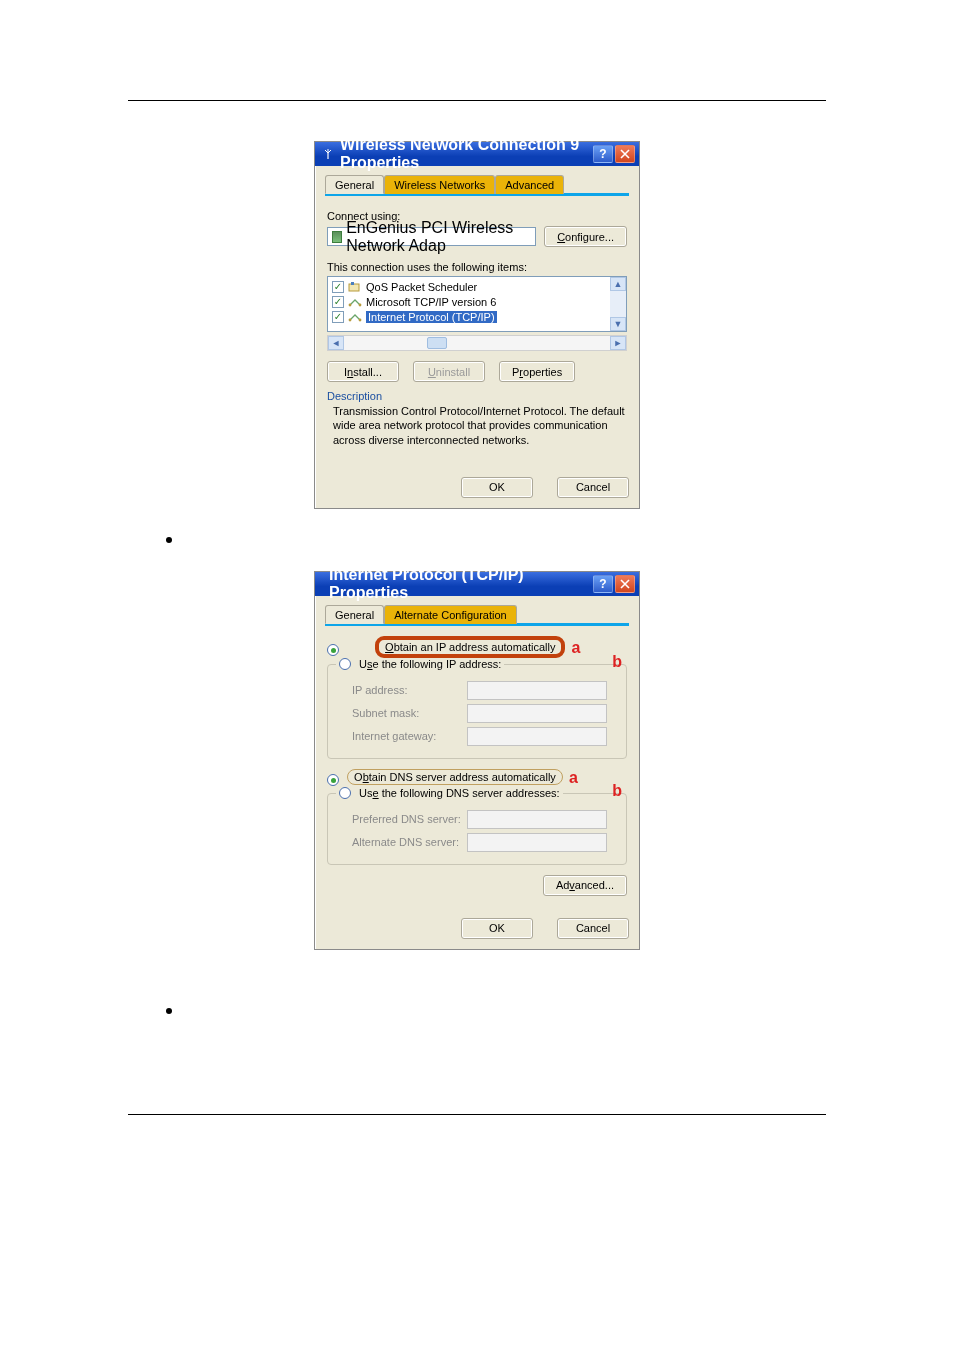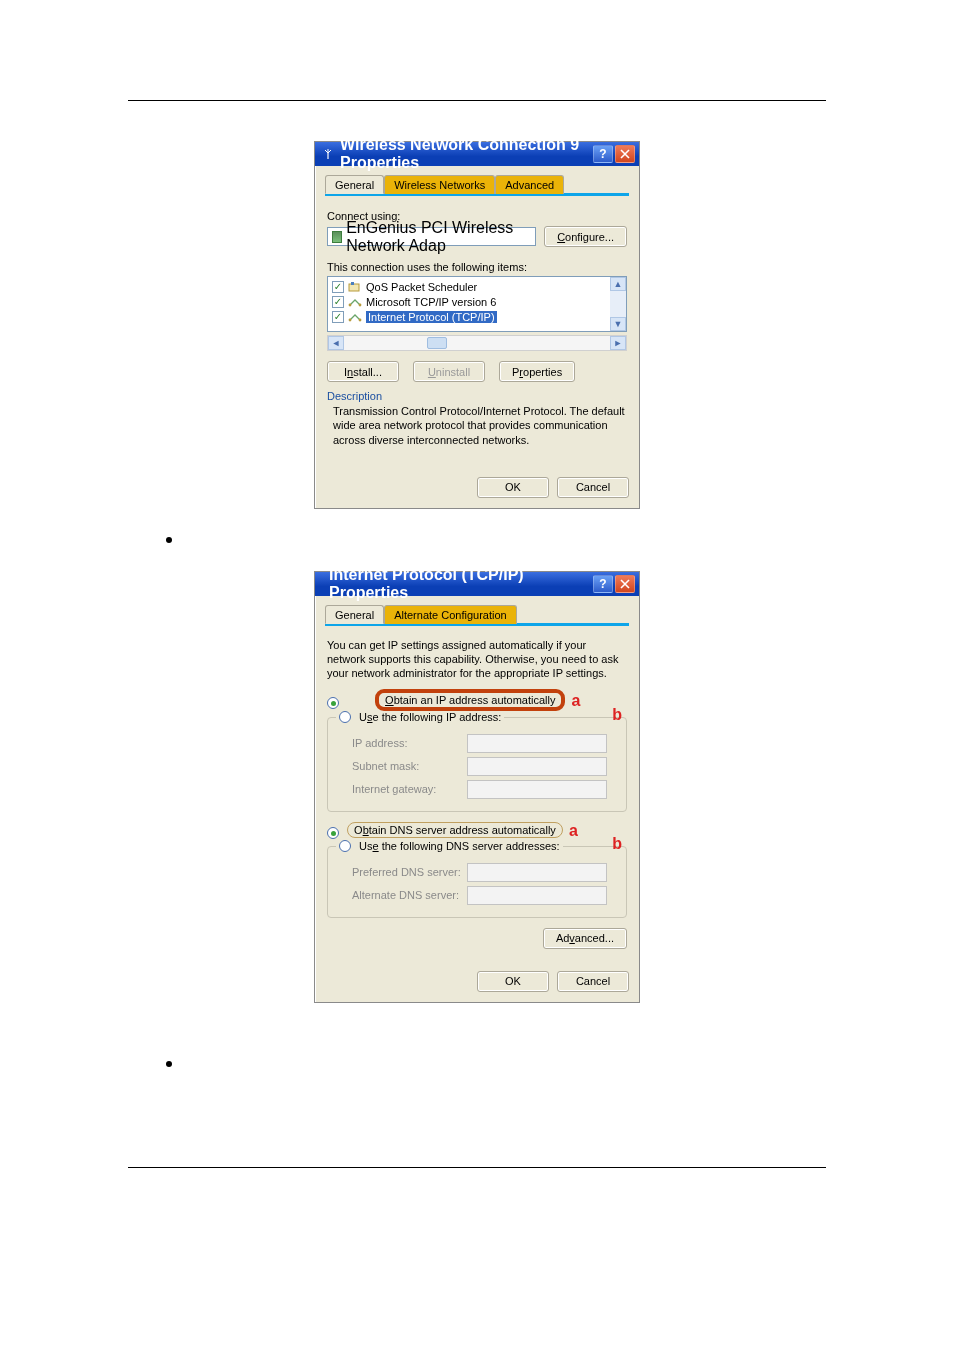--- a/index.html
+++ b/index.html
@@ -191,21 +191,21 @@
   .desc-body { margin: 2px 0 8px 6px; line-height: 1.3; }
 
   .chk {
     width: 12px; height: 12px; border: 1px solid #7f9db9;
     display: inline-flex; align-items: center; justify-content: center;
     background: #fff; color: #2a7f2a; font-size: 10px; margin-right: 4px;
     vertical-align: -2px;
   }
 
   .dlg-footer {
-    display: flex; justify-content: flex-end; gap: 8px;
+    display: flex; justify-content: flex-end; gap: 24px;
     padding: 10px 10px 10px 0;
   }
 
   
   .groupbox {
     border: 1px solid #c9c6b6;
     border-radius: 4px;
     margin: 6px 0 10px 0;
     padding: 8px 10px 8px 10px;
     position: relative;
@@ -369,21 +369,20 @@
           </svg>
       </span>
     </div>
 
     <div class="tabstrip">
       <div class="tab active">General</div>
       <div class="tab">Alternate Configuration</div>
     </div>
 
     <div class="content">
-      <div style="line-height:1.3;margin:4px 0 8px 0;">You can get IP settings assigned automatically if your network supports this capability. Otherwise, you need to ask your network administrator for the appropriate IP settings.</div>
 
       <div class="opt-row">
         <span class="rad on">
             <span class="dot"></span>
           </span>
         <span class="dotted-wrap" style="border:4px solid #c2410c;border-radius:9px;padding:1px 6px;margin-left:28px;">
           <span class="underline">O</span>btain an IP address automatically
         </span>
         <span class="annot">a</span>
       </div>

